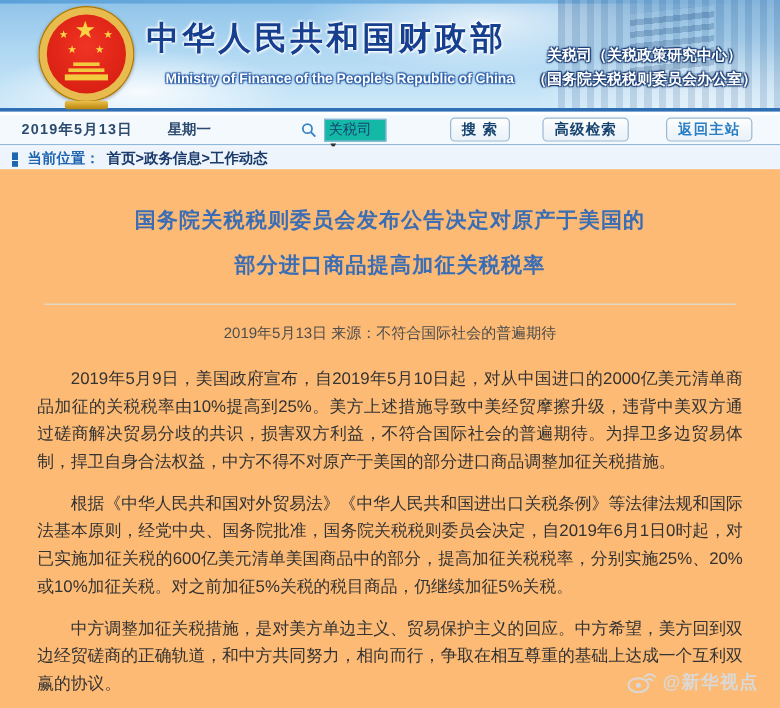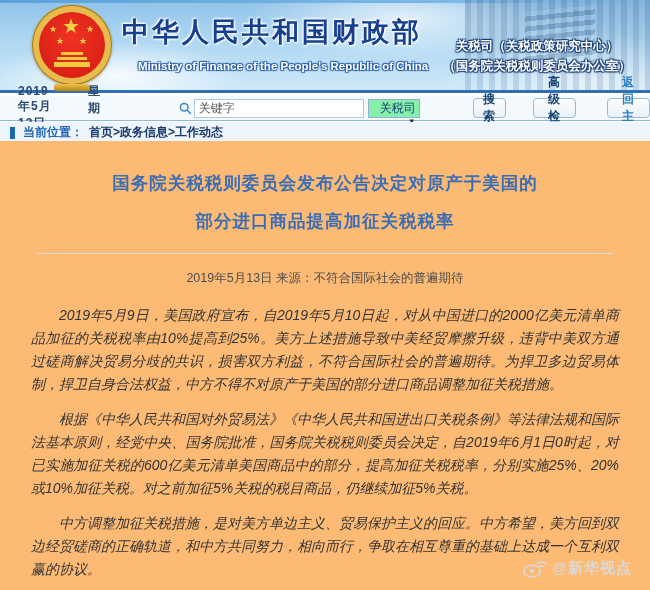--- a/index.html
+++ b/index.html
@@ -69,22 +69,22 @@
   .toolbar { position:absolute; left:0; top:96px; width:650px; height:25px;
     background:#f4f9fd; border-bottom:1px solid #8fb8d9;
     display:flex; align-items:center;gap:15px; }
   .tb-date { margin-left:18px; font-size:12px; font-weight:bold; color:#2c4a6e; letter-spacing:1px; }
   .tb-week { margin-left:14px; font-size:12px; font-weight:bold; color:#2c4a6e; }
   .tb-search-wrap { margin-left:60px; display:flex; align-items:center; }
   .magnifier { margin-right:2px; display:inline-flex; }
   .tb-input { width:170px; height:19px; border:1px solid #aac9e3; background:#fff;
     font-size:12px; padding:0 4px; color:#444; }
   .tb-input::placeholder { color:#555; opacity:1; }
-  .tb-select { margin-left:4px; width:52px; height:19px; border:1px solid #8fb3d6; background:#86efac;
-    font-size:12px; color:#16436f; display:flex; align-items:flex-end; justify-content:space-between;
+  .tb-select { margin-left:4px; width:52px; height:19px; border:1px solid #8fb3d6; background:#14b8a6;
+    font-size:12px; color:#16436f; display:flex; align-items:flex-start; justify-content:space-between;
     padding:0 3px; cursor:pointer;flex-direction:column; }
   .tb-select .caret { font-size:8px; color:#333; }
   .tb-btn { margin-left:12px; height:20px; padding:0 9px; font-size:12px; font-weight:bold;
     color:#16436f; background:linear-gradient(180deg,#fdfdfd,#e9f1f8);
     border:1px solid #9ab8d2; border-radius:4px; cursor:pointer;
     display:inline-flex; align-items:center; letter-spacing:1px; }
   .tb-btn.first { margin-left:38px; }
   .tb-btn.blue { color:#2a7fc4; margin-left:16px; }
 
   
@@ -96,21 +96,21 @@
   .bc-label { margin-left:8px; color:#1f66b0; font-weight:bold; }
   .bc-path { margin-left:6px; color:#1a3a6b; font-weight:bold; cursor:pointer; }
 
   
   .article { position:absolute; left:0; top:141px; width:650px; height:449px; background:#fdba74; padding:0 31px; }
   .art-title { margin-top:23px; text-align:center; color:#3a6db4; font-weight:bold;
     font-size:17.5px; line-height:38px; letter-spacing:1px; }
   .art-divider { margin:13px 6px 0 6px; border-bottom:1px solid #dcdcdc; }
   .art-meta { margin-top:16px; text-align:center; font-size:12.5px; color:#4d4d4d; }
   .art-body { margin-top:17px; font-size:14px; color:#333; line-height:23px; }
-  .art-body p { text-indent:2em; text-align:justify; margin-bottom:12px;font-style:italic; }
+  .art-body p { text-indent:2em; text-align:justify; margin-bottom:12px; }
 
   
   .watermark { position:absolute; right:18px; bottom:12px; display:flex; align-items:center;
     color:#d9d9d9; font-size:15px; font-weight:bold; letter-spacing:1px; }
   .watermark svg { margin-right:4px; }
 </style>
 </head>
 <body>
 
 <div id="page">
@@ -149,21 +149,20 @@
     <span class="tb-date">2019年5月13日</span>
     <span class="tb-week">星期一</span>
 
     <span class="tb-search-wrap">
       <span class="magnifier">
         <svg width="13" height="13" viewBox="0 0 13 13">
           <circle cx="5.2" cy="5.2" r="3.8" fill="none" stroke="#3a85c6" stroke-width="1.5"></circle>
           <line x1="8.2" y1="8.2" x2="11.8" y2="11.8" stroke="#3a85c6" stroke-width="1.6"></line>
         </svg>
       </span>
-      <input class="tb-input" type="text" placeholder="关键字" style="">
       <span class="tb-select">
         <span>关税司</span>
         <span class="caret">▼</span>
       </span>
     </span>
 
     <button class="tb-btn first">搜 索</button>
     <button class="tb-btn">高级检索</button>
     <button class="tb-btn blue">返回主站</button>
   </div>

